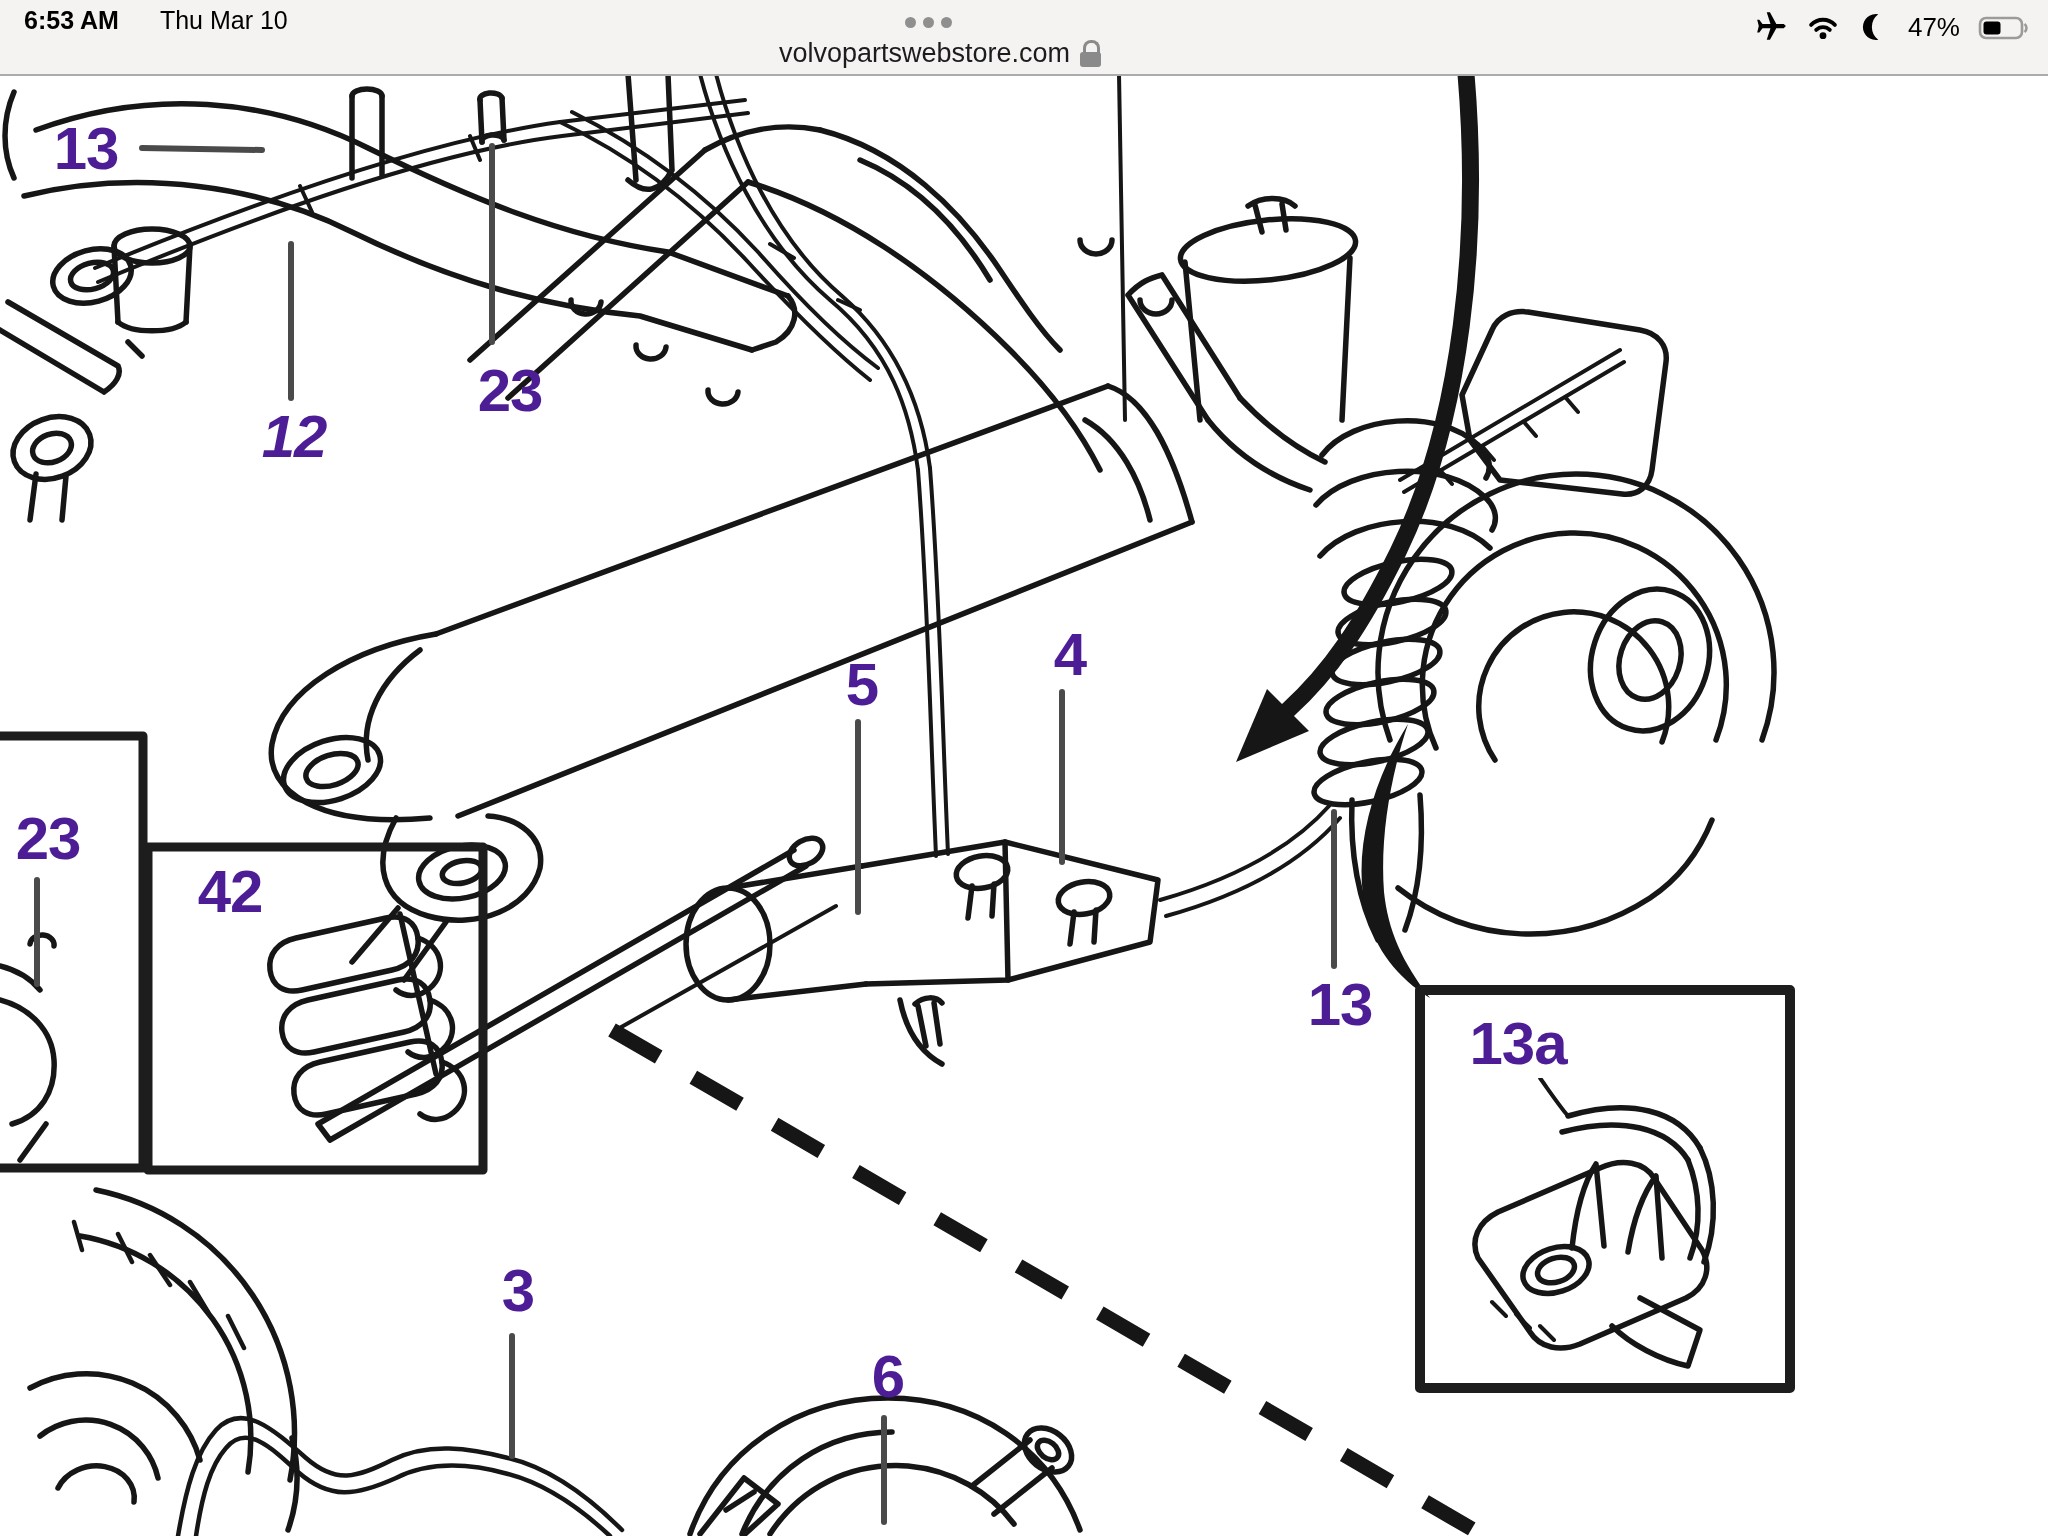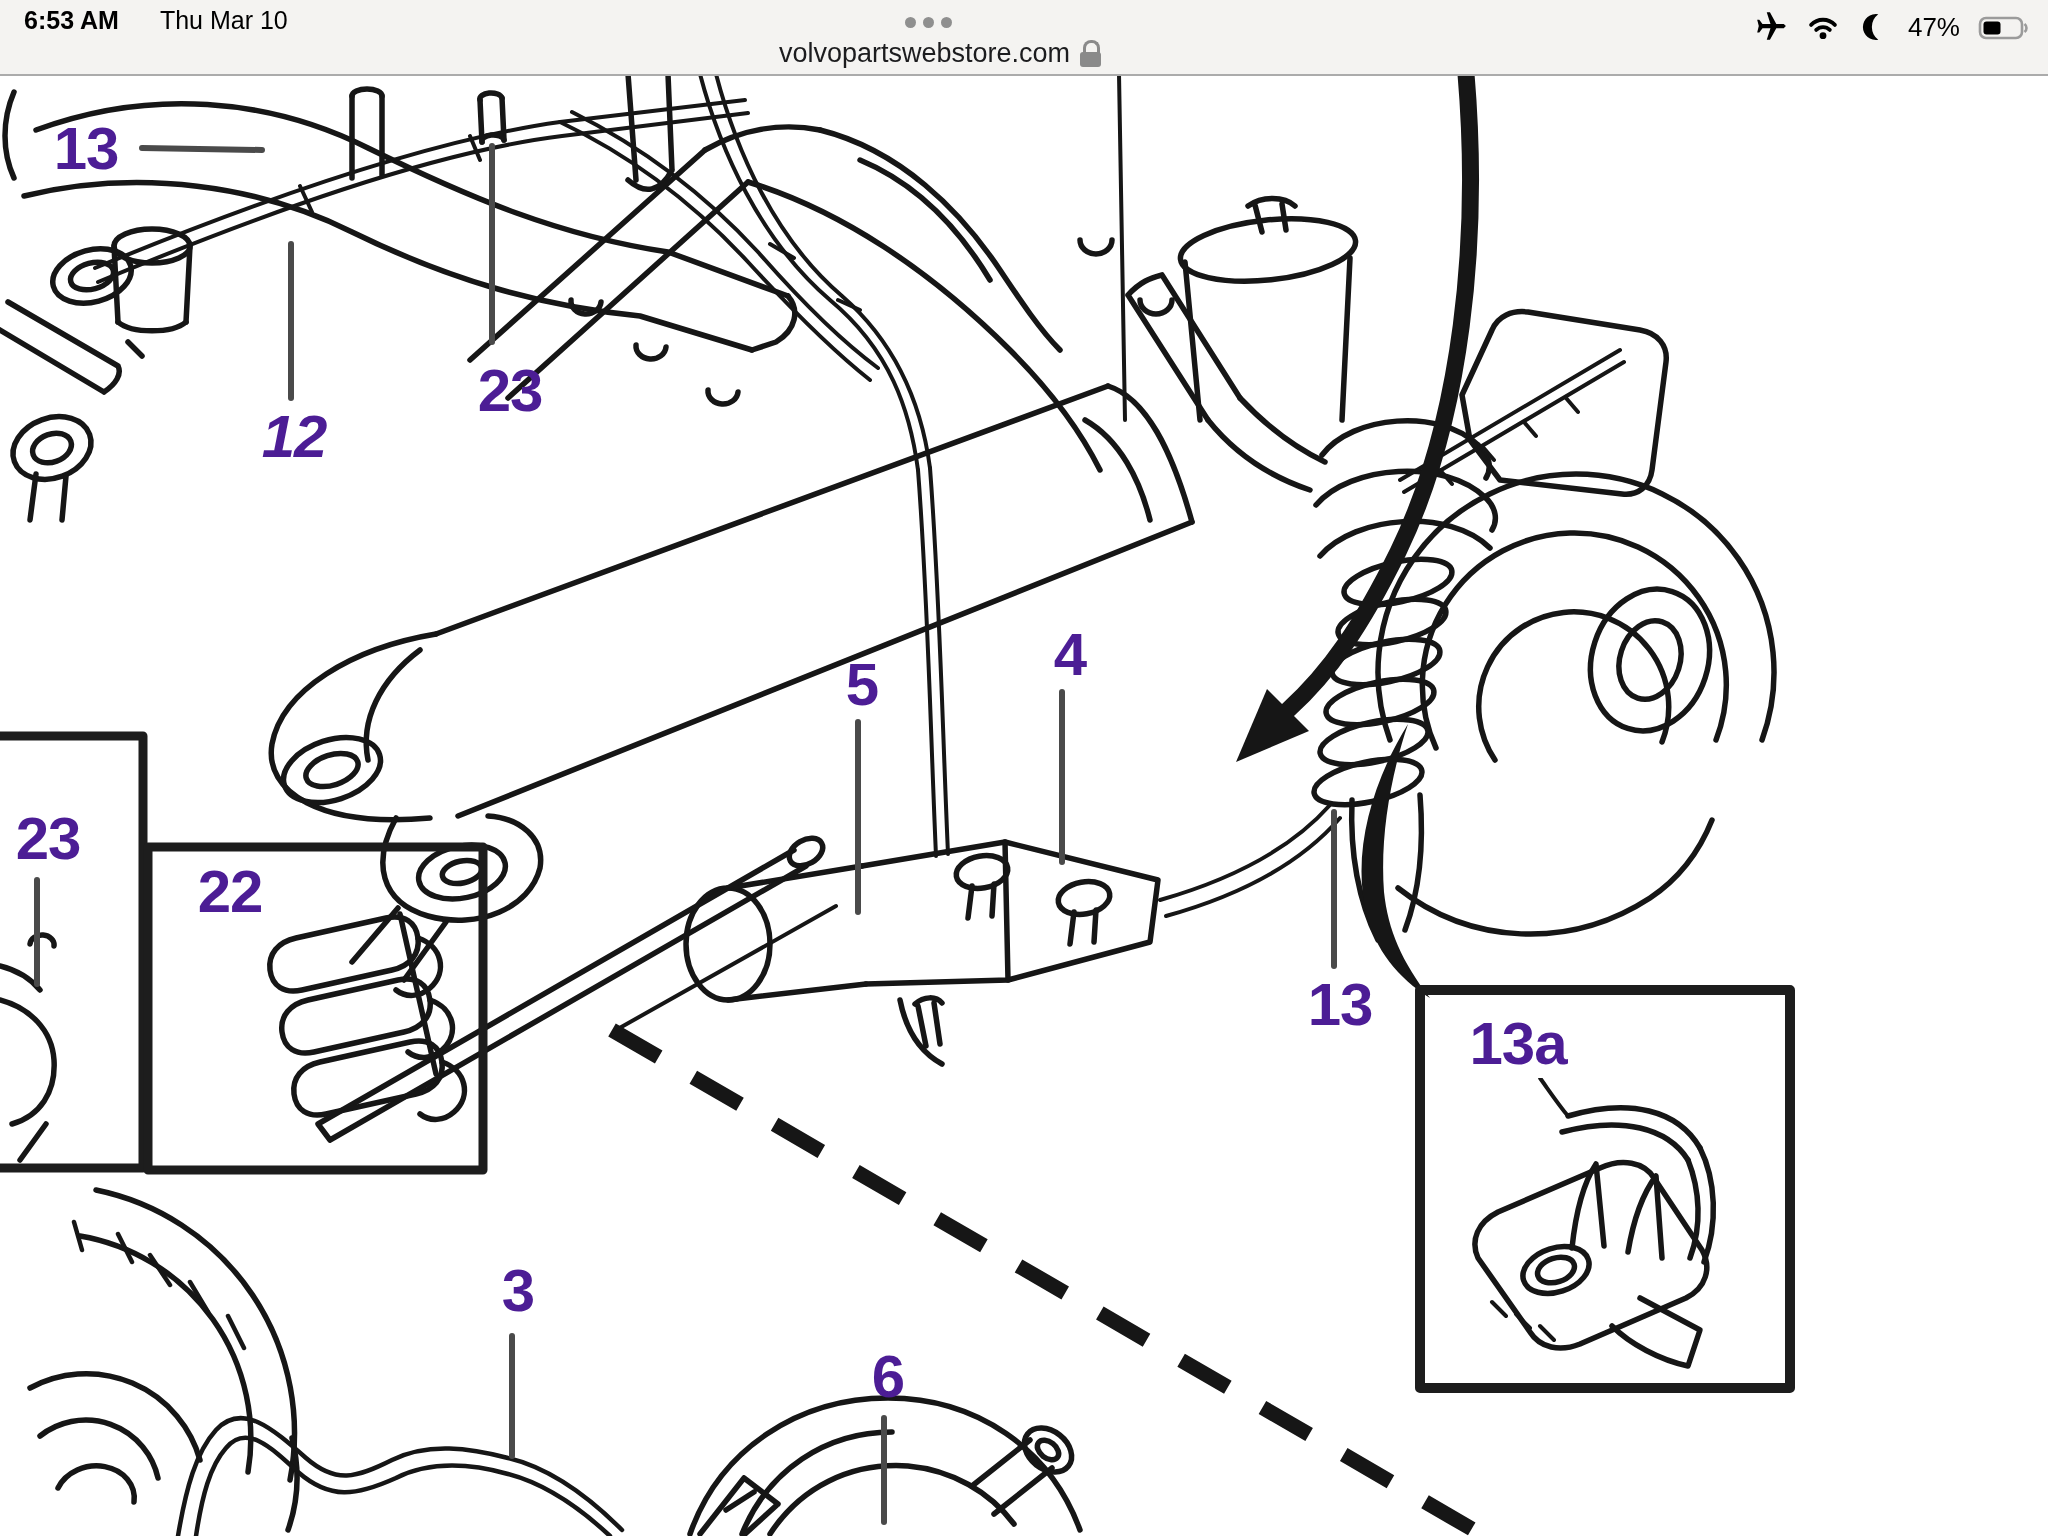--- a/index.html
+++ b/index.html
@@ -280,18 +280,18 @@
     </g>
   </svg>
 
   <div class="co" style="left:28px;top:116px;width:116px;height:64px;">13</div>
   <div class="co" style="left:236px;top:404px;width:116px;height:64px;font-style:italic;">12</div>
   <div class="co" style="left:452px;top:358px;width:116px;height:64px;">23</div>
   <div class="co" style="left:830px;top:652px;width:64px;height:64px;">5</div>
   <div class="co" style="left:1038px;top:622px;width:64px;height:64px;">4</div>
   <div class="co" style="left:1282px;top:972px;width:116px;height:64px;">13</div>
   <div class="co" style="left:0px;top:806px;width:96px;height:64px;">23</div>
-  <div class="co bg" style="left:178px;top:858px;width:104px;height:66px;">22</div>
+  <div class="co bg" style="left:178px;top:858px;width:104px;height:66px;">42</div>
   <div class="co bg" style="left:1442px;top:1008px;width:152px;height:70px;">13a</div>
   <div class="co" style="left:486px;top:1258px;width:64px;height:64px;">3</div>
   <div class="co" style="left:856px;top:1344px;width:64px;height:64px;">6</div>
 
 </div>
 
 </body></html>

